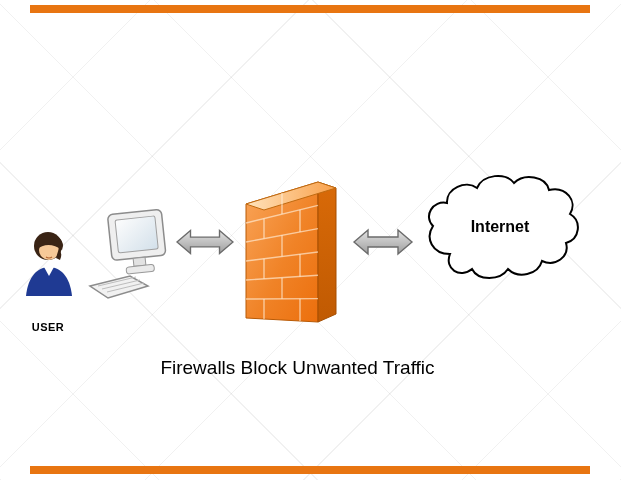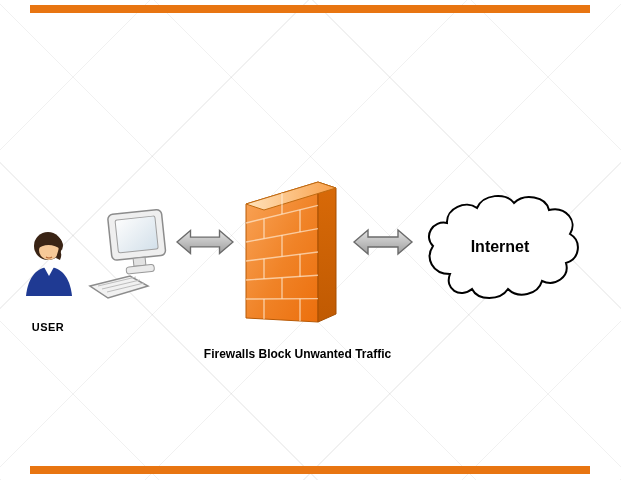--- a/index.html
+++ b/index.html
@@ -16,22 +16,22 @@
   .bar.top{top:5px;}
   .bar.bottom{top:466px;}
   .abs{position:absolute;}
   .user-label{
     position:absolute; left:14px; top:302px; width:68px;
     text-align:center; font-weight:bold; font-size:11px; color:#000;
     letter-spacing:0.5px;
     margin-top:19px;
   }
   .caption{
-    position:absolute; left:140px; top:347px; width:315px;
-    text-align:center; font-weight:bold; font-size:12px; color:#000;
+    position:absolute; left:140px; top:357px; width:315px;
+    text-align:center; font-weight:normal; font-size:19px; color:#000;
   }
   svg{display:block;}
 </style>
 </head>
 <body>
 
 <div class="stage">
 
   <div class="bar top"></div>
   <div class="bar bottom"></div>
@@ -120,21 +120,21 @@
       </g>
     </svg>
   </div>
 
   <div class="abs" style="left:352px; top:228px;">
     <svg width="62" height="28" viewBox="0 0 60 28">
       <polygon points="1,14 15,2 15,9 45,9 45,2 59,14 45,26 45,19 15,19 15,26" fill="url(#arr1)" stroke="#6B6B6B" stroke-width="1.4"></polygon>
     </svg>
   </div>
 
-  <div class="abs" style="left:420px; top:188px;">
+  <div class="abs" style="left:420px; top:168px;">
     <svg width="160" height="132" viewBox="0 0 160 132">
       <path d="M 30 86
                C 12 86 5 70 13 58
                C 3 48 13 32 27 35
                C 26 20 46 12 57 20
                C 63 6 86 4 94 15
                C 104 5 126 8 129 22
                C 146 18 158 33 150 46
                C 162 53 160 71 146 75
                C 150 89 135 99 122 93

